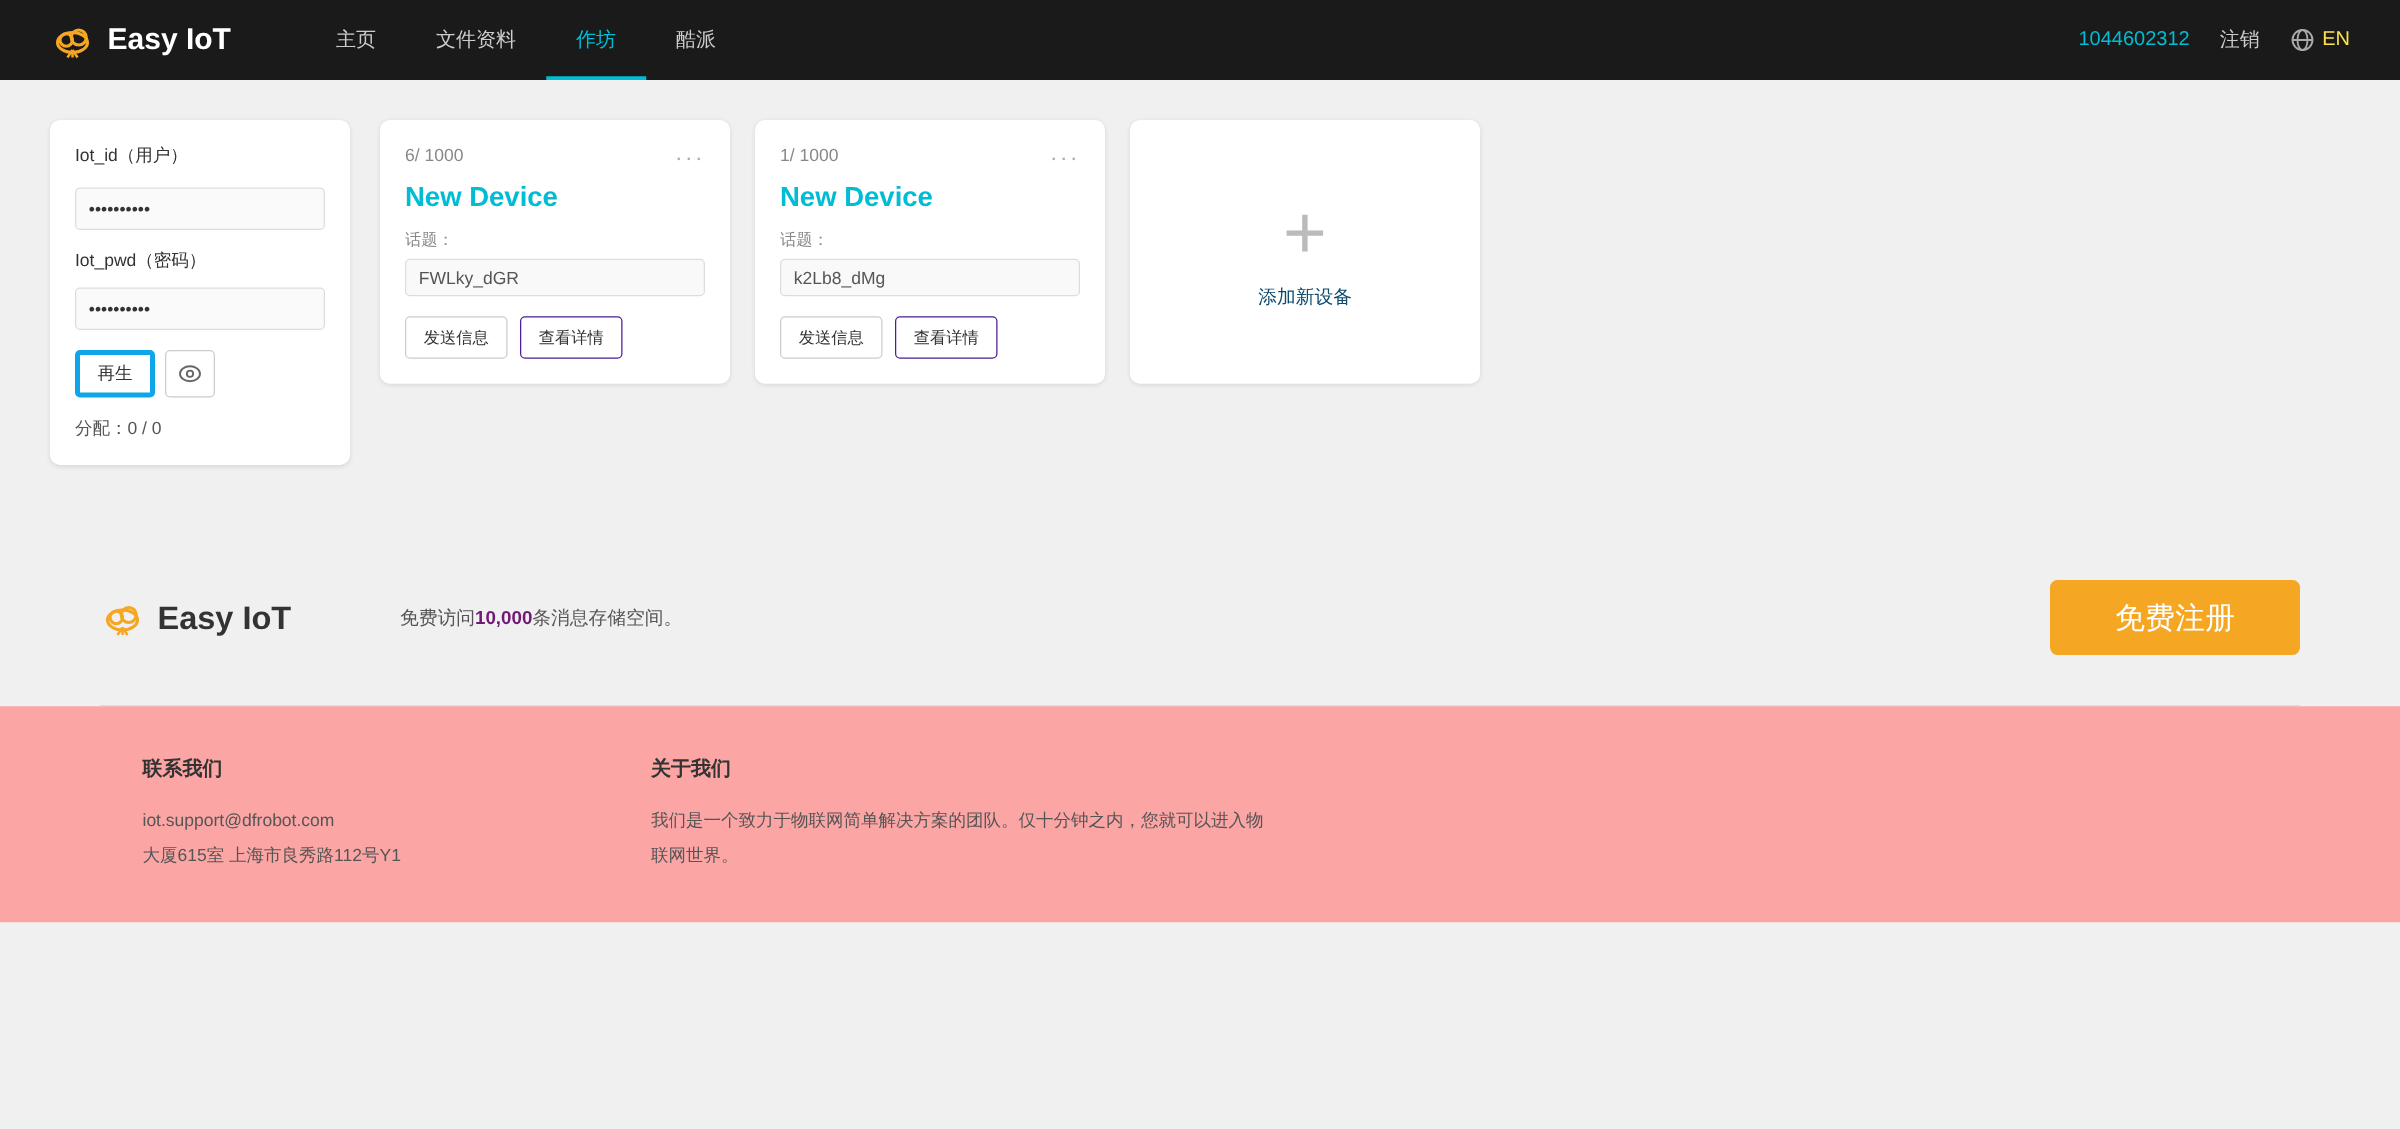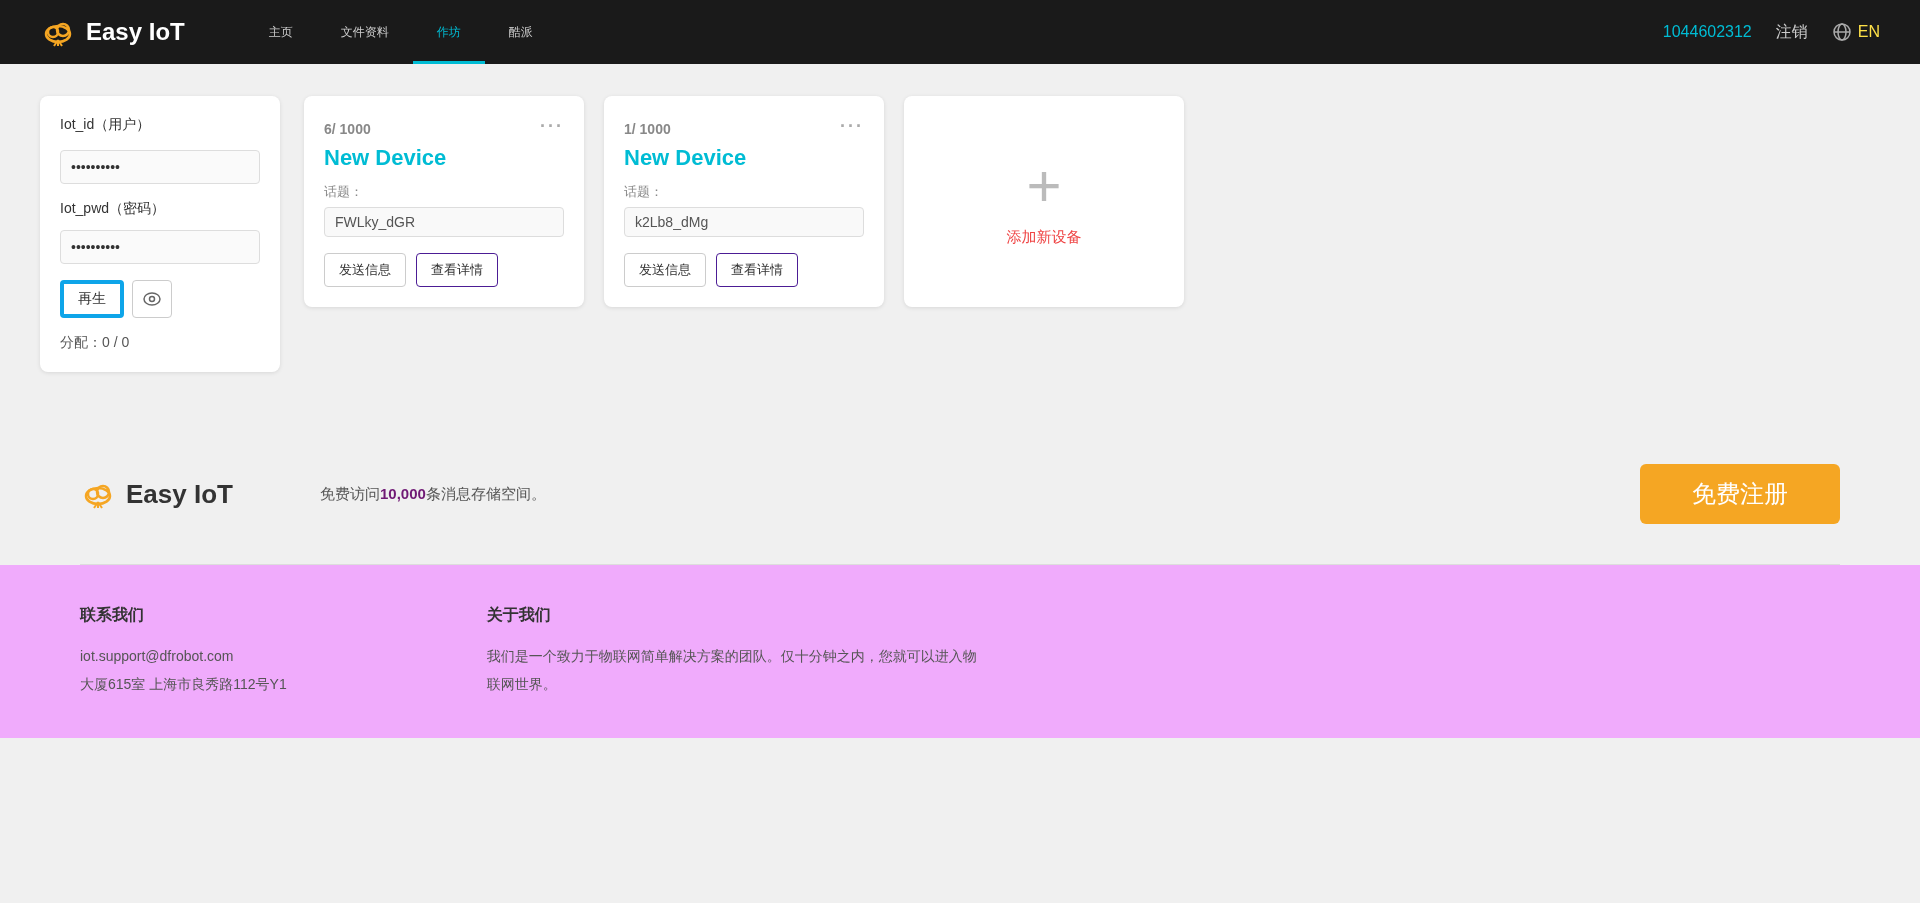--- a/index.html
+++ b/index.html
@@ -26,21 +26,21 @@
       font-size: 24px;
       font-weight: bold;
     }
     .nav-links {
       display: flex;
       gap: 0;
       flex: 1;
     }
     .nav-link {
       color: #ccc;
-      font-size: 12px;
+      font-size: 16px;
       padding: 0 24px;
       height: 64px;
       display: flex;
       align-items: center;
       cursor: pointer;
       text-decoration: none;
       position: relative;
     }
     .nav-link.active {
       color: #00bcd4;
@@ -159,23 +159,22 @@
       border-radius: 8px;
       padding: 20px;
       width: 280px;
       min-height: 200px;
       box-shadow: 0 1px 4px rgba(0,0,0,0.1);
       position: relative;
     }
     .card-header {
       display: flex;
       justify-content: space-between;
-      align-items: flex-end;
+      align-items: flex-start;
       margin-bottom: 8px;
-      font-weight: bold;
     }
     .card-count {
       font-size: 14px;
       color: #888;
     }
     .card-menu {
       color: #aaa;
       font-size: 18px;
       cursor: pointer;
       letter-spacing: 2px;
@@ -238,21 +237,21 @@
       gap: 12px;
     }
     .add-icon {
       color: #bbb;
       font-size: 60px;
       line-height: 1;
       font-weight: 100;
     }
     .add-label {
       font-size: 15px;
-      color: #ef4444;
+      color: #0c4a6e;
     }
 
     
     .footer-banner {
       background: #f0f0f0;
       padding: 40px 80px;
       display: flex;
       align-items: center;
       gap: 60px;
       margin-top: 20px;
@@ -289,24 +288,24 @@
       font-weight: 500;
     }
 
     .footer-divider {
       border: none;
       border-top: 1px solid #ddd;
       margin: 0 80px;
     }
 
     .footer-bottom {
-      padding: 40px 80px;
+      padding: 40px 114px;
       display: flex;
       gap: 200px;
-      background: #f0abfc;
+      background: #fca5a5;
     }
     .footer-section-title {
       font-size: 16px;
       font-weight: bold;
       color: #333;
       margin-bottom: 16px;
     }
     .footer-section-text {
       font-size: 14px;
       color: #555;

